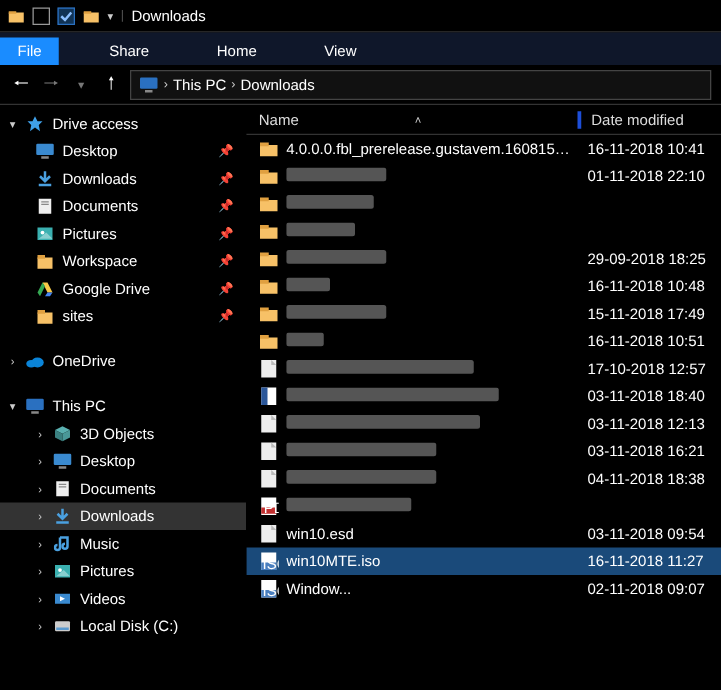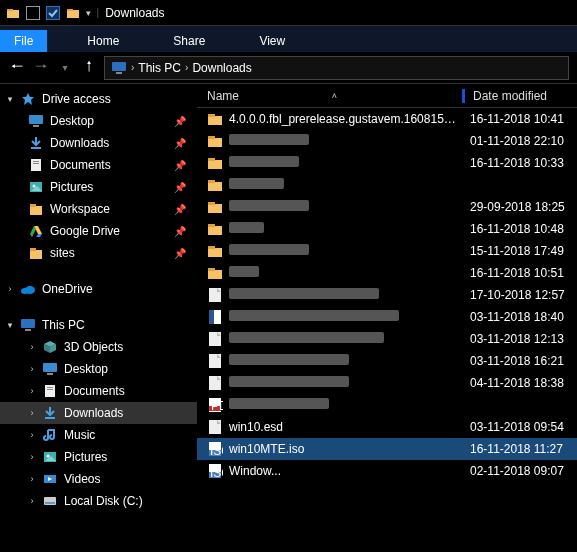--- a/index.html
+++ b/index.html
@@ -83,22 +83,22 @@
         <rect x="1" y="3" width="6" height="2" fill="#e0a040"></rect>
       </svg>
   </span>
   <span style="font-size:9px;color:#ccc;">▾</span>
   <span class="sep" style="color:#555;">|</span>
   <span class="title">Downloads</span>
 </div>
 
 <div class="ribbon">
   <div class="tab file">File</div>
+  <div class="tab">Share</div>
   <div class="tab">Home</div>
-  <div class="tab">Share</div>
   <div class="tab">View</div>
 </div>
 
 <div class="addressbar">
   <span class="navbtn">🠐</span>
   <span class="navbtn dim">🠒</span>
   <span class="navbtn small dim">▾</span>
   <span class="navbtn">🠑</span>
   <div class="breadcrumb">
     <span class="monicon">
@@ -346,21 +346,20 @@
           <span class="file-date">01-11-2018 22:10</span>
         </div>
         <div class="row">
           <span class="file-icon">
             <svg width="16" height="14">
               <rect x="1" y="4" width="14" height="9" fill="#f7c167"></rect>
               <rect x="1" y="2" width="7" height="3" fill="#e0a040"></rect>
             </svg>
           </span>
           <span class="file-name"><span class="blur-box" style="width:70px;height:11px;"></span></span>
-          <span class="file-date">16-11-2018 10:33</span>
         </div>
         <div class="row">
           <span class="file-icon">
             <svg width="16" height="14">
               <rect x="1" y="4" width="14" height="9" fill="#f7c167"></rect>
               <rect x="1" y="2" width="7" height="3" fill="#e0a040"></rect>
             </svg>
           </span>
           <span class="file-name"><span class="blur-box" style="width:55px;height:11px;"></span></span>
         </div>

